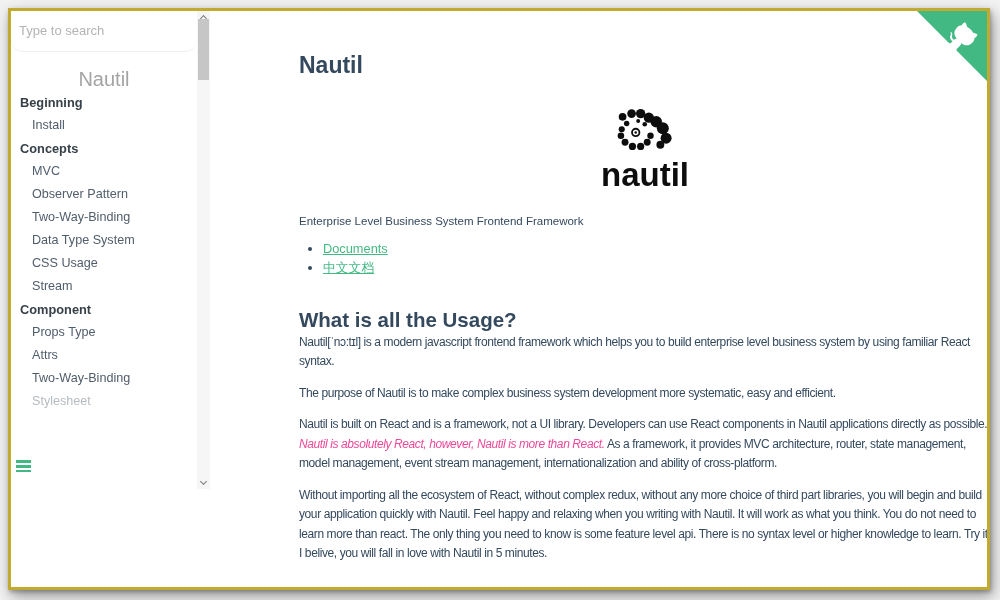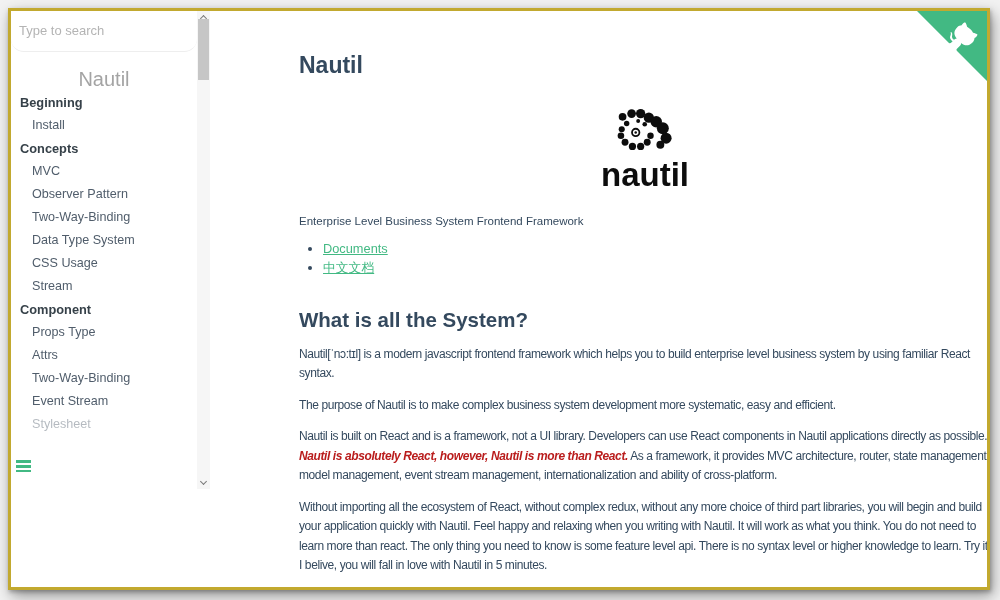--- a/index.html
+++ b/index.html
@@ -48,23 +48,23 @@
   .content .inner { width:692px; }
   h1.page-title { font-size:23px; font-weight:700; color:#34495e; line-height:28px; }
   .logo-figure { margin-top:28px; text-align:center; }
   .logo-figure svg.spiral { height:46px; }
   .wordmark { font-size:33px; font-weight:700; color:#0d0d0d; letter-spacing:0; line-height:40px; margin-top:-2px; }
   .tagline { margin-top:20px; text-align:left; font-size:11.5px; color:#34495e; }
   ul.links { margin-top:12px; margin-left:24px; color:#34495e; }
   ul.links li { line-height:19px; font-size:12.8px; }
   ul.links a { color:#42b983; text-decoration:underline; cursor:pointer; font-weight:400; }
   h2.section-heading { margin-top:30px; font-size:20.5px; font-weight:700; color:#34495e; line-height:26px; }
-  p.body-text { margin-top:12px; font-size:12px; letter-spacing:-0.4px; line-height:1.62; color:#34495e; }
+  p.body-text { font-size:12px; letter-spacing:-0.4px; line-height:1.62; color:#34495e; }
   p.body-text + p.body-text { margin-top:12px; }
-  .em-run { font-style:italic; color:#b91c1c;font-weight:bold; }
+  .em-run { font-style:italic; color:#ec4899; }
   
   .github-corner { position:absolute; top:0; right:0; width:70px; height:70px; cursor:pointer; }
   .github-corner svg { fill:#42b983; color:#fff; position:absolute; top:0; right:0; }
 </style>
 </head>
 <body>
 
 <div class="window">
 
   <aside class="sidebar">
@@ -82,21 +82,20 @@
       <div class="item">Observer Pattern</div>
       <div class="item">Two-Way-Binding</div>
       <div class="item">Data Type System</div>
       <div class="item">CSS Usage</div>
       <div class="item">Stream</div>
 
       <div class="section-title">Component</div>
       <div class="item">Props Type</div>
       <div class="item">Attrs</div>
       <div class="item">Two-Way-Binding</div>
-      <div class="item">Event Stream</div>
       <div class="item faded">Stylesheet</div>
     </nav>
 
     <div class="sidebar-toggle">
       <div class="bar"></div>
       <div class="bar"></div>
       <div class="bar"></div>
     </div>
   </aside>
 
@@ -143,21 +142,21 @@
         <div class="wordmark">nautil</div>
       </figure>
 
       <div class="tagline">Enterprise Level Business System Frontend Framework</div>
 
       <ul class="links">
         <li><a>Documents</a></li>
         <li><a>中文文档</a></li>
       </ul>
 
-      <h2 class="section-heading">What is all the System?</h2>
+      <h2 class="section-heading">What is all the Usage?</h2>
 
       <p class="body-text">Nautil[ˈnɔ:tɪl] is a modern javascript frontend framework which helps you to build enterprise level business system by using familiar React syntax.</p>
       <p class="body-text">The purpose of Nautil is to make complex business system development more systematic, easy and efficient.</p>
       <p class="body-text"><span>Nautil is built on React and is a framework, not a UI library. Developers can use React components in Nautil applications directly as possible. </span><span class="em-run">Nautil is absolutely React, however, Nautil is more than React.</span><span> As a framework, it provides MVC architecture, router, state management, model management, event stream management, internationalization and ability of cross-platform.</span></p>
       <p class="body-text">Without importing all the ecosystem of React, without complex redux, without any more choice of third part libraries, you will begin and build your application quickly with Nautil. Feel happy and relaxing when you writing with Nautil. It will work as what you think. You do not need to learn more than react. The only thing you need to know is some feature level api. There is no syntax level or higher knowledge to learn. Try it, I belive, you will fall in love with Nautil in 5 minutes.</p>
 
     </div>
   </main>
 
   <div class="github-corner">

